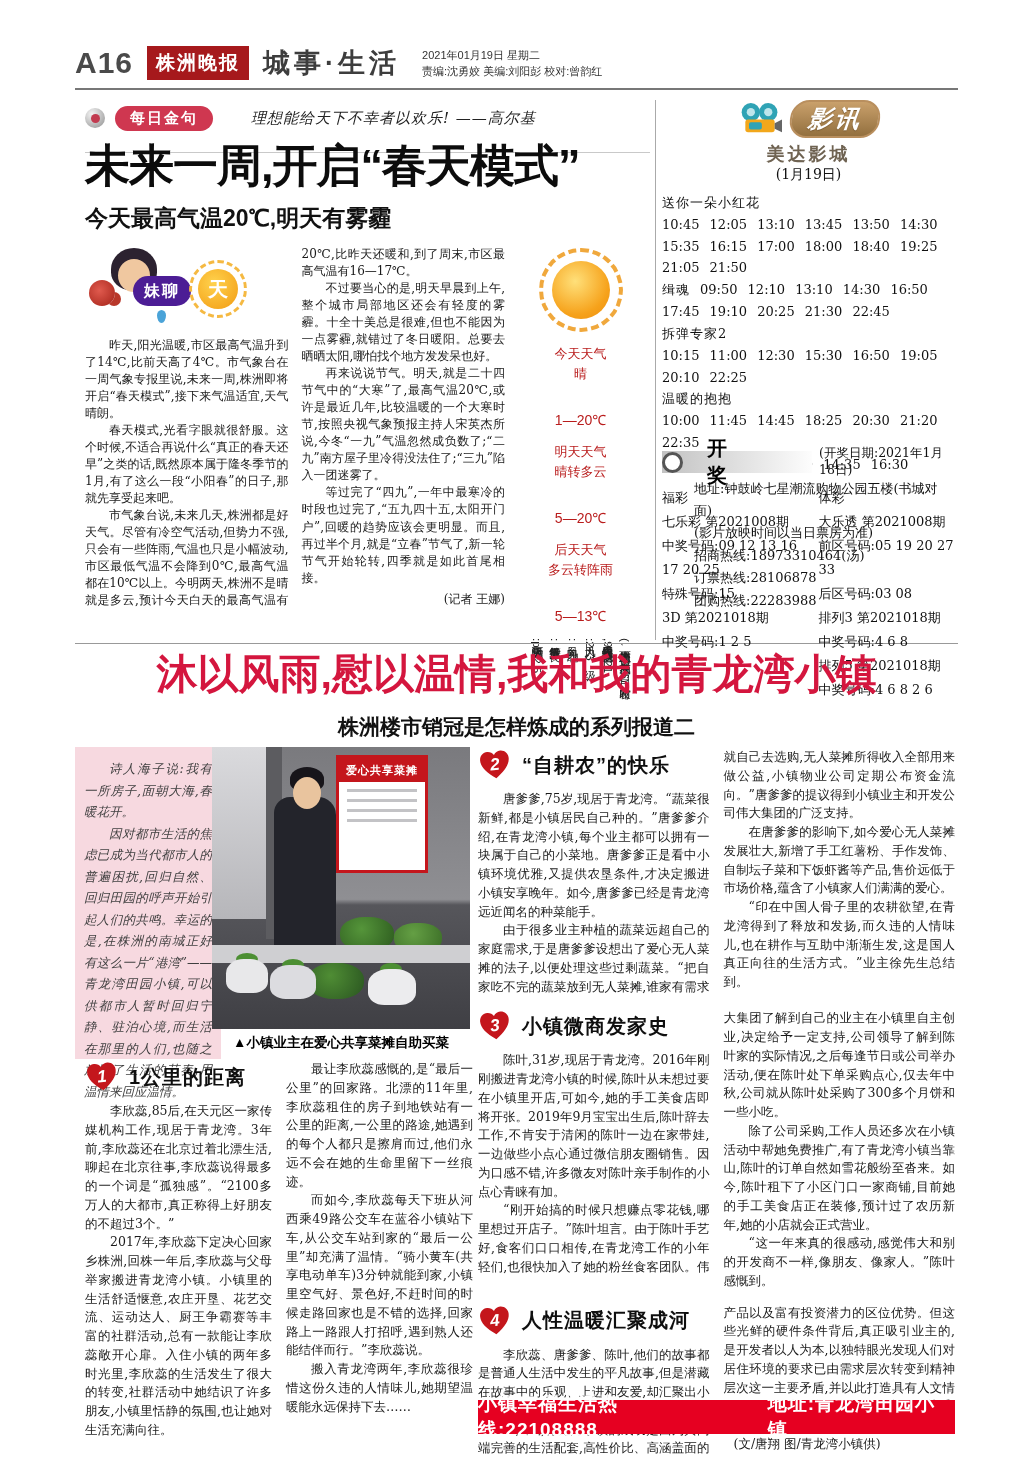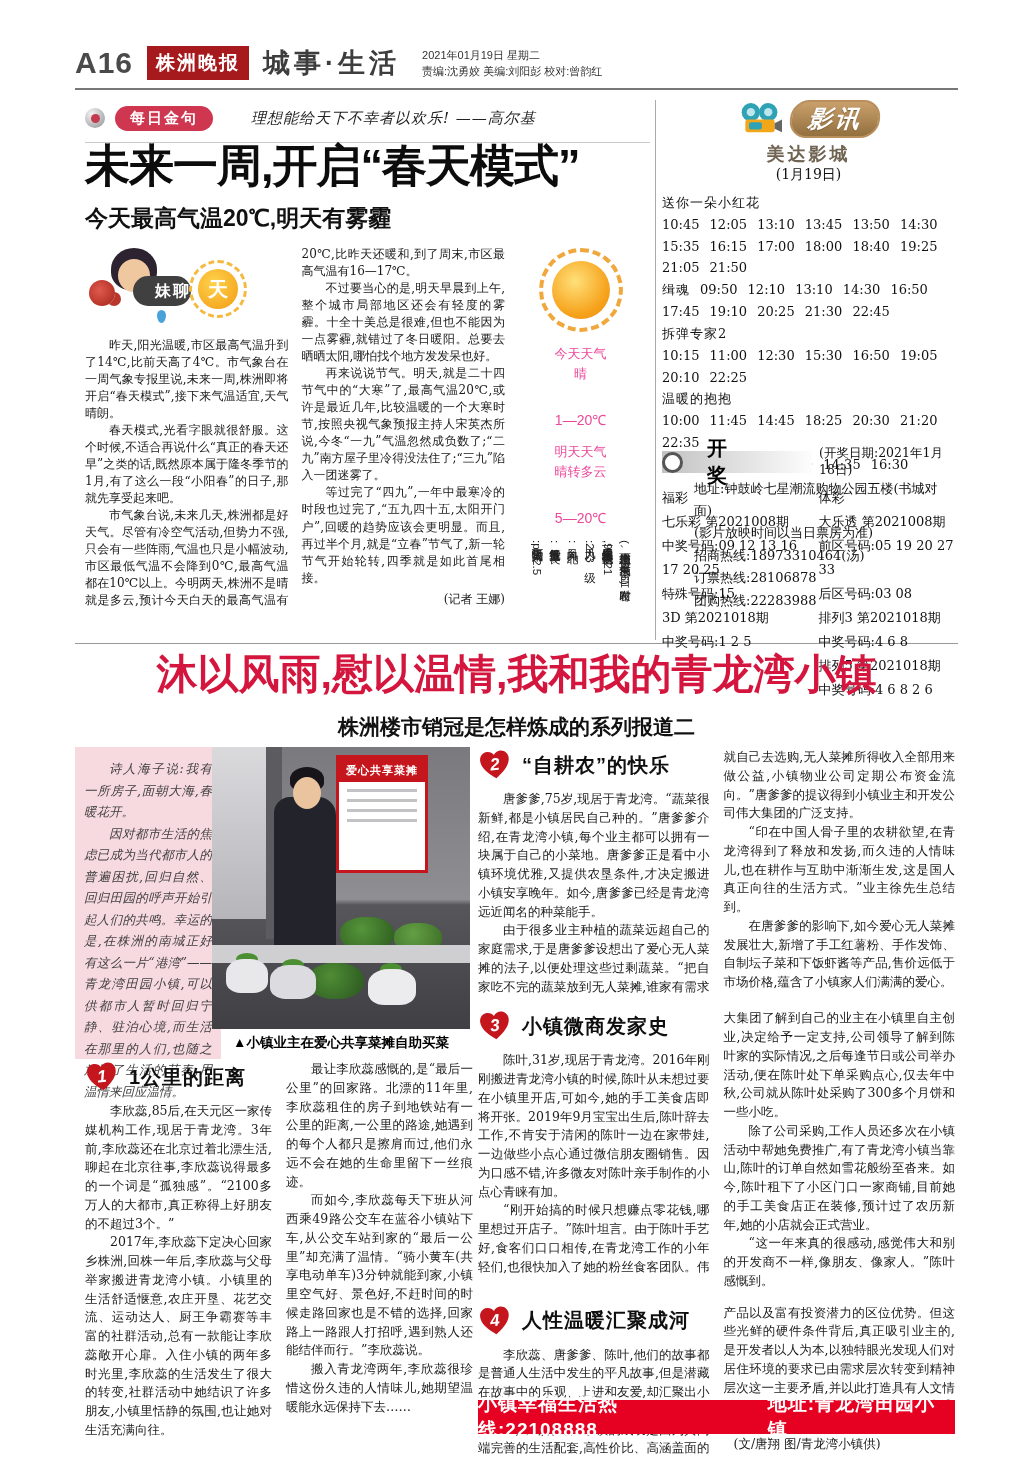--- a/index.html
+++ b/index.html
@@ -12,21 +12,21 @@
   
   .masthead{left:75px;top:40px;width:883px;height:46px;display:flex;align-items:center;gap:14px;}
   .pageno{font:600 30px "Liberation Sans",sans-serif;color:#4a4a4a;letter-spacing:1px;}
   .logo{background:#a6191c;color:#fff;font:700 19px "Liberation Sans",sans-serif;padding:4px 9px;letter-spacing:2px;}
   .section-title{font:700 27px "Liberation Sans",sans-serif;color:#3d3d3d;letter-spacing:4px;}
   .dateline{font:400 11px/1.5 "Liberation Sans",sans-serif;color:#333;margin-left:8px;}
   .dateline span{display:block;}
   .rule-top{left:75px;top:88px;width:883px;height:2px;background:#777;}
 
   
-  .quote-bar{left:85px;top:102px;width:565px;height:32px;display:flex;align-items:center;gap:10px;border-bottom:1px solid #c9c9c9;padding-bottom:8px;}
+  .quote-bar{left:85px;top:102px;width:565px;height:32px;display:flex;align-items:center;gap:10px;border-bottom:1px solid #c9c9c9;padding-bottom:18px;}
   .dot{width:20px;height:20px;border-radius:50%;background:radial-gradient(circle at 35% 30%,#f4f4f4,#8f8f8f);display:flex;align-items:center;justify-content:center;flex:none;}
   .dot i{width:9px;height:9px;border-radius:50%;background:#c23b50;}
   .badge{background:#cf3750;color:#fff;font:700 15px "Liberation Sans",sans-serif;padding:3px 15px;border-radius:15px;letter-spacing:2px;flex:none;}
   .quote-text{font-style:italic;font-size:15px;color:#222;letter-spacing:1px;margin-left:28px;}
 
   
   .wx-headline{left:85px;top:140px;width:565px;font:900 45px/1.15 "Liberation Sans",sans-serif;color:#0c0c0c;letter-spacing:-1px;}
   .wx-subhead{left:85px;top:203px;width:565px;font:600 23px "Liberation Sans",sans-serif;color:#111;}
 
   
@@ -34,33 +34,33 @@
     font-size:12px;line-height:1.42;text-align:justify;overflow:hidden;}
   .art-cols p{margin:0;text-indent:2em;}
   .art-cols .byline{text-align:right;text-indent:0;margin-top:4px;}
 
   
   .mascot{width:100%;height:86px;position:relative;margin-bottom:5px;break-inside:avoid;}
   .m-flower{position:absolute;left:4px;top:34px;width:26px;height:26px;border-radius:50%;
     background:radial-gradient(circle at 40% 40%,#e05a4e,#a32218);box-shadow:12px 6px 0 -6px #b8372a;}
   .m-hair{position:absolute;left:26px;top:2px;width:46px;height:42px;background:#2c2230;border-radius:50% 50% 42% 42%;}
   .m-face{position:absolute;left:33px;top:13px;width:32px;height:33px;background:#f0c8a0;border-radius:50%;}
-  .m-cloud{position:absolute;left:48px;top:30px;width:58px;height:30px;background:#404040;border-radius:15px;
-    color:#fff;font:700 16px/30px "Liberation Sans",sans-serif;text-align:right;letter-spacing:2px;}
+  .m-cloud{position:absolute;left:48px;top:30px;width:58px;height:30px;background:#4c1d95;border-radius:15px;
+    color:#fff;font:700 16px/30px "Liberation Sans",sans-serif;text-align:center;letter-spacing:2px;}
   .m-sun{position:absolute;left:104px;top:14px;width:52px;height:52px;border:3px dashed #f5b942;border-radius:50%;
     display:flex;align-items:center;justify-content:center;}
   .m-sun i{width:40px;height:40px;border-radius:50%;background:radial-gradient(circle at 40% 35%,#ffd24d,#f29b12);
     color:#fff;font:700 20px/40px "Liberation Sans",sans-serif;font-style:normal;text-align:center;}
   .m-drop{position:absolute;left:72px;top:64px;width:9px;height:13px;background:#4aa3d8;border-radius:50% 50% 50% 50%/40% 40% 60% 60%;}
 
   
   .wx-panel{left:511px;top:246px;width:139px;height:394px;text-align:center;font-family:"Liberation Sans",sans-serif;}
   .sun-rays{width:76px;height:76px;border:4px dashed #f0a83c;border-radius:50%;margin:2px auto 12px;display:flex;align-items:center;justify-content:center;}
   .sun-core{width:58px;height:58px;border-radius:50%;background:radial-gradient(circle at 40% 35%,#ffe07a,#f6a21b 65%,#ec8c0c);}
-  .wx-entry{margin-bottom:11px;font-size:13px;color:#ec4899;line-height:1.5;}
+  .wx-entry{margin-bottom:11px;font-size:13px;color:#b91c1c;line-height:1.5;}
   .wx-temp{font-size:14px;margin-top:27px;}
   .wx-vert{margin-top:8px;height:172px;writing-mode:vertical-rl;font-size:11.5px;line-height:1.35;color:#222;text-align:left;margin-left:auto;margin-right:auto;}
   .wx-vert span{display:block;margin:0 2px;}
 
   
   .vrule{left:655px;top:100px;width:1px;height:540px;background:#aaa;}
   .rule-mid{left:75px;top:643px;width:883px;height:1px;background:#999;}
 
   
   .cinema{left:662px;top:100px;width:293px;font-size:13px;color:#111;}
@@ -192,20 +192,25 @@
   <div class="wx-entry">
     <div>今天天气</div>
     <div>晴</div>
     <div class="wx-temp">1—20℃</div>
   </div>
   <div class="wx-entry">
     <div>明天天气</div>
     <div>晴转多云</div>
     <div class="wx-temp">5—20℃</div>
   </div>
+  <div class="wx-entry">
+    <div>后天天气</div>
+    <div>多云转阵雨</div>
+    <div class="wx-temp">5—13℃</div>
+  </div>
   <div class="wx-vert">
     <span>(市生态环境局、市气象局18日16时发布)</span>
     <span>一周天气早知道,查拨电话96121</span>
     <span>风力:2~3级</span>
     <span>风向:北风</span>
     <span>空气质量等级:良</span>
     <span>可吸入污染物:pm2.5</span>
   </div>
 </aside>
 
@@ -345,22 +350,22 @@
         <span class="heart">
           <svg viewBox="0 0 32 32">
               <path d="M16 28.5C7 22 2.5 16.5 2.5 10.5 2.5 6 6 3 9.8 3c2.6 0 5 1.4 6.2 3.6C17.2 4.4 19.6 3 22.2 3 26 3 29.5 6 29.5 10.5c0 6-4.5 11.5-13.5 18z" fill="#c4161c"></path>
             </svg>
           <b>2</b>
         </span>
         <span class="sec-title">“自耕农”的快乐</span>
       </div>
       <p>唐爹爹,75岁,现居于青龙湾。“蔬菜很新鲜,都是小镇居民自己种的。”唐爹爹介绍,在青龙湾小镇,每个业主都可以拥有一块属于自己的小菜地。唐爹爹正是看中小镇环境优雅,又提供农垦条件,才决定搬进小镇安享晚年。如今,唐爹爹已经是青龙湾远近闻名的种菜能手。</p>
       <p>由于很多业主种植的蔬菜远超自己的家庭需求,于是唐爹爹设想出了爱心无人菜摊的法子,以便处理这些过剩蔬菜。“把自家吃不完的蔬菜放到无人菜摊,谁家有需求就自己去选购,无人菜摊所得收入全部用来做公益,小镇物业公司定期公布资金流向。”唐爹爹的提议得到小镇业主和开发公司伟大集团的广泛支持。</p>
+      <p>在唐爹爹的影响下,如今爱心无人菜摊发展壮大,新增了手工红薯粉、手作发饰、自制坛子菜和下饭虾酱等产品,售价远低于市场价格,蕴含了小镇家人们满满的爱心。</p>
       <p>“印在中国人骨子里的农耕欲望,在青龙湾得到了释放和发扬,而久违的人情味儿,也在耕作与互助中渐渐生发,这是国人真正向往的生活方式。”业主徐先生总结到。</p>
-      <p>在唐爹爹的影响下,如今爱心无人菜摊发展壮大,新增了手工红薯粉、手作发饰、自制坛子菜和下饭虾酱等产品,售价远低于市场价格,蕴含了小镇家人们满满的爱心。</p>
     </div>
   </div>
 
   <div class="sec">
     <div class="sec-cols">
       <div class="sec-head">
         <span class="heart">
           <svg viewBox="0 0 32 32">
               <path d="M16 28.5C7 22 2.5 16.5 2.5 10.5 2.5 6 6 3 9.8 3c2.6 0 5 1.4 6.2 3.6C17.2 4.4 19.6 3 22.2 3 26 3 29.5 6 29.5 10.5c0 6-4.5 11.5-13.5 18z" fill="#c4161c"></path>
             </svg>

